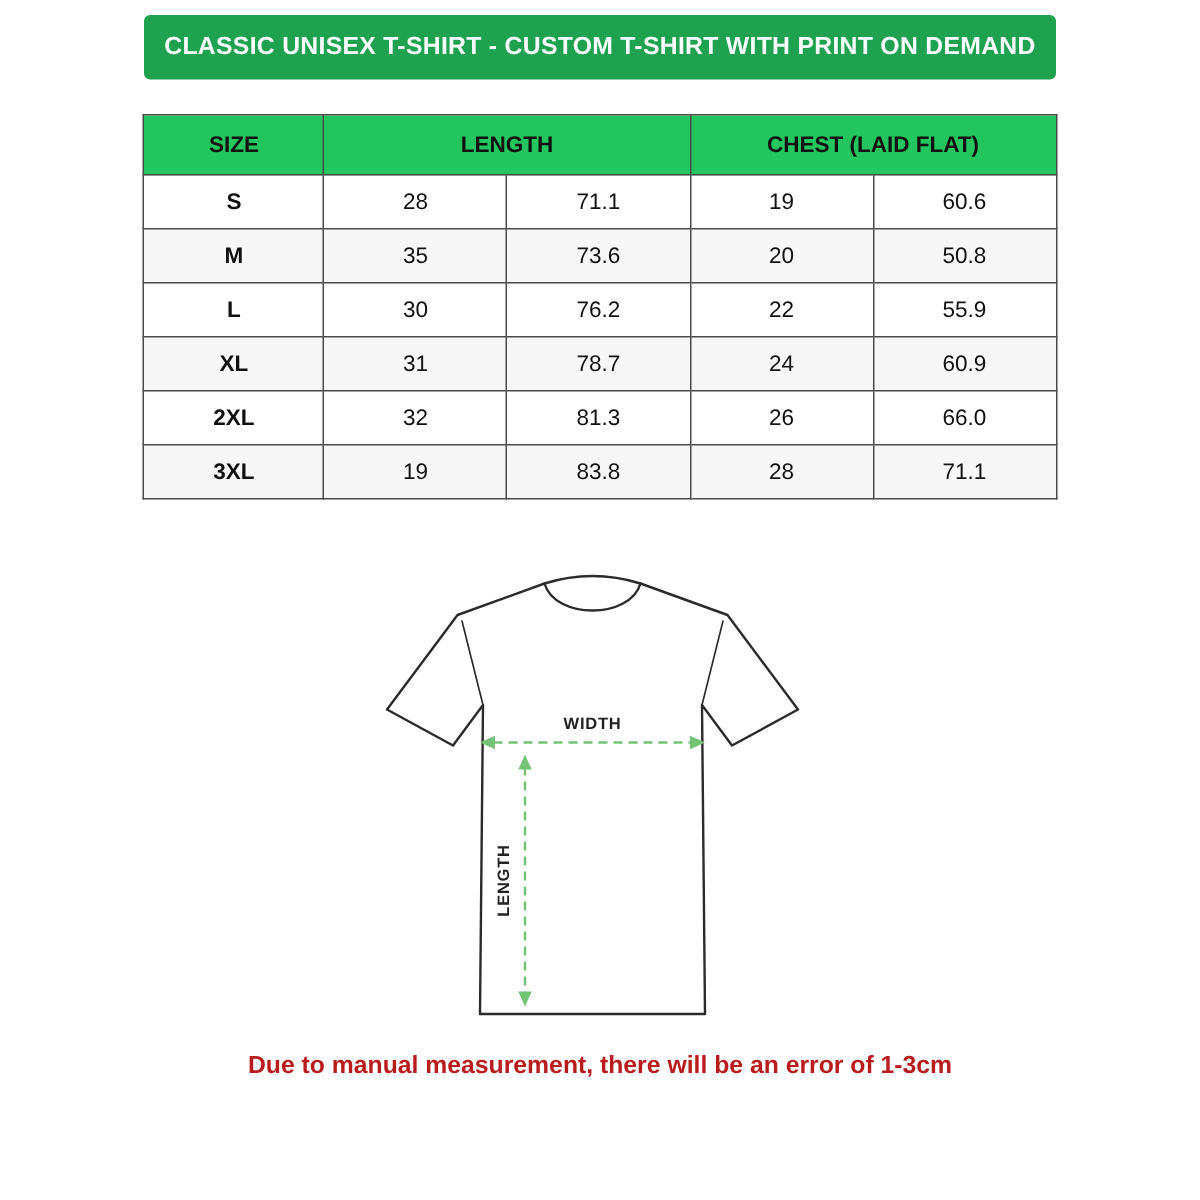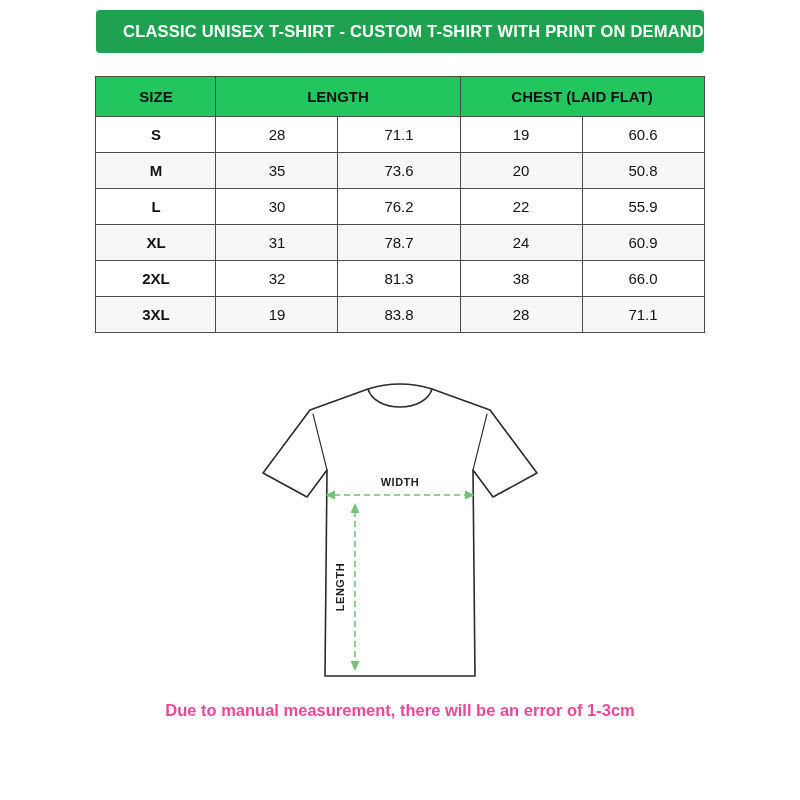--- a/index.html
+++ b/index.html
@@ -13,21 +13,21 @@
   .page {
     width: 800px; height: 800px;
     display: flex; flex-direction: column; align-items: center;
     padding-top: 10px;
     background: #fff;
   }
   .banner {
     width: 608px; height: 43px;
     background: #1fa24f;
     border-radius: 4px;
-    display: flex; align-items: center; justify-content: flex-end;
+    display: flex; align-items: center; justify-content: center;
   }
   .banner span {
     color: #ffffff; font-weight: bold; font-size: 16.5px;
     letter-spacing: 0.2px; text-transform: uppercase;
   }
   table.size-table {
     margin-top: 23px;
     width: 608px;
     border-collapse: collapse;
     table-layout: fixed;
@@ -39,21 +39,21 @@
   }
   table.size-table thead th {
     height: 40px; background: #22c55e; font-weight: bold; font-size: 15px;
   }
   table.size-table tbody td { height: 36px; background: #ffffff; }
   table.size-table tbody tr:nth-child(even) td { background: #f7f7f7; }
   td.size-cell { font-weight: bold; }
   .diagram {
     margin-top: 42px;
     width: 300px; height: 312px;
-    display: flex; align-items: center; justify-content: center;
+    display: flex; align-items: center; justify-content: flex-start;
   }
   .footer-note {
     margin-top: 14px;
     color: #e62e2e; font-weight: bold; font-size: 16.5px;
     text-align: center;
   }
   svg text {
     font-family: "Liberation Sans", sans-serif;
     font-weight: bold; font-size: 11px; fill: #222; letter-spacing: 0.5px;
   }
@@ -108,21 +108,21 @@
           <td class="size-cell">XL</td>
           <td>31</td>
           <td>78.7</td>
           <td>24</td>
           <td>60.9</td>
         </tr>
         <tr>
           <td class="size-cell">2XL</td>
           <td>32</td>
           <td>81.3</td>
-          <td>38</td>
+          <td>26</td>
           <td>66.0</td>
         </tr>
         <tr>
           <td class="size-cell">3XL</td>
           <td>19</td>
           <td>83.8</td>
           <td>28</td>
           <td>71.1</td>
         </tr>
       </tbody>
@@ -151,15 +151,15 @@
 
       <g stroke="#74c376" fill="#74c376">
         <line x1="100" y1="136" x2="100" y2="288" stroke-width="1.6" stroke-dasharray="6 4"></line>
         <polygon points="100,128 95.5,138 104.5,138" stroke="none"></polygon>
         <polygon points="100,296 95.5,286 104.5,286" stroke="none"></polygon>
       </g>
       <text x="89" y="212" text-anchor="middle" transform="rotate(-90 89 212)">LENGTH</text>
     </svg>
   </div>
 
-  <div class="footer-note" style="color: #ec4899;">Due to manual measurement, there will be an error of 1-3cm</div>
+  <div class="footer-note" style="color: #b91c1c;">Due to manual measurement, there will be an error of 1-3cm</div>
 
 </div>
 
 </body></html>

